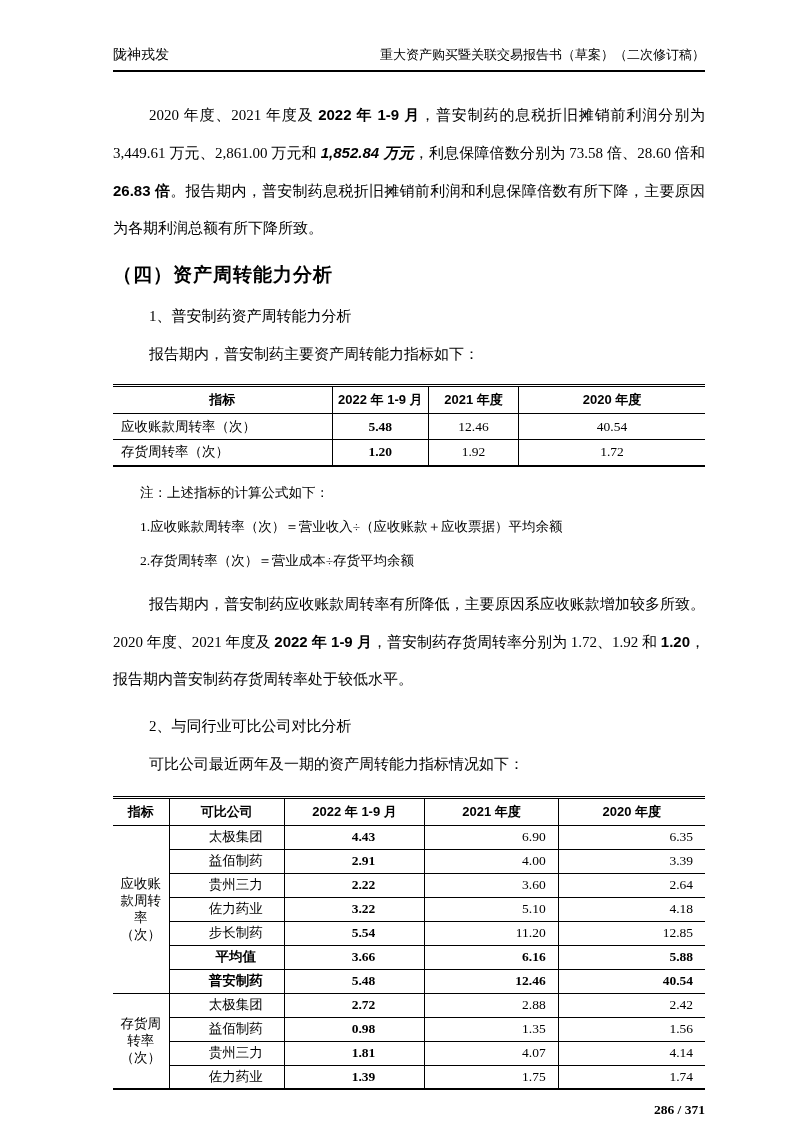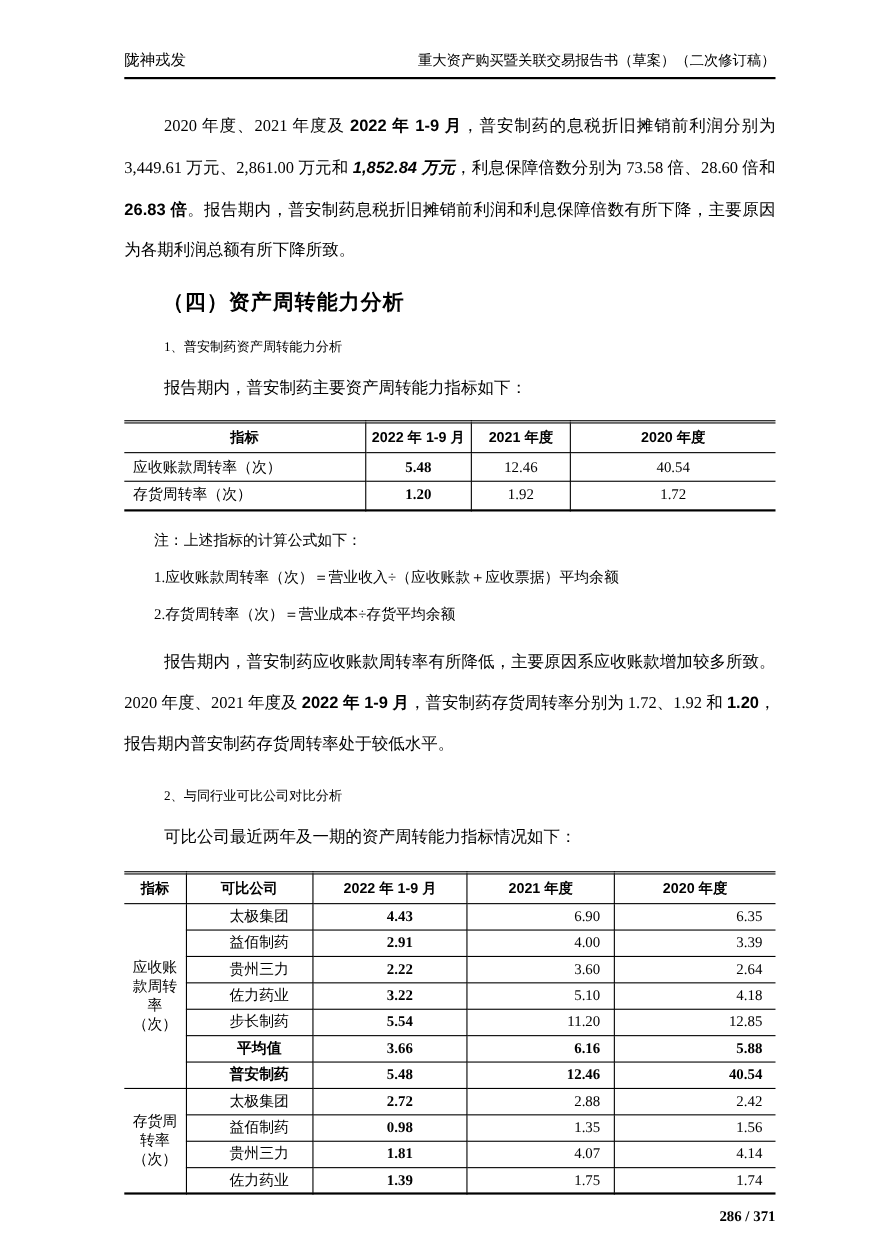--- a/index.html
+++ b/index.html
@@ -16,22 +16,22 @@
   .hdr .left { font-size:14px; }
   .hdr .right { font-size:13px; }
   
   .para { font-size:15px; line-height:37px; text-align:justify; text-indent:36px; margin:0; }
   .p1 { margin-top:24px; }
   .p2 { margin-top:8px; }
   .bsans { font-family:"Liberation Sans","DejaVu Sans",sans-serif; font-weight:bold; }
   .bi { font-style:italic; }
   
   .h2 { font-family:"Liberation Sans","DejaVu Sans",sans-serif; font-weight:bold;
-        font-size:19px; margin-top:15px; letter-spacing:1px;margin-left:35px; }
-  .sub { font-size:12px; margin-top:19px; text-indent:36px; }
+        font-size:19px; margin-top:15px; letter-spacing:1px; }
+  .sub { font-size:15px; margin-top:19px; text-indent:36px; }
   .lead { font-size:15px; margin-top:19px; text-indent:36px; }
   
   table.tbl { width:100%; border-collapse:collapse; table-layout:fixed;
               border-top:3px double #000; border-bottom:2.5px solid #000; }
   .tbl th, .tbl td { border:1px solid #000; box-sizing:border-box;
                      vertical-align:middle; padding:2px 4px; }
   .tbl tr > *:first-child { border-left:none; }
   .tbl tr > *:last-child  { border-right:none; }
   .tbl th { font-family:"Liberation Sans","DejaVu Sans",sans-serif; font-weight:bold;
             font-size:13px; text-align:center; height:28px; white-space:nowrap;

